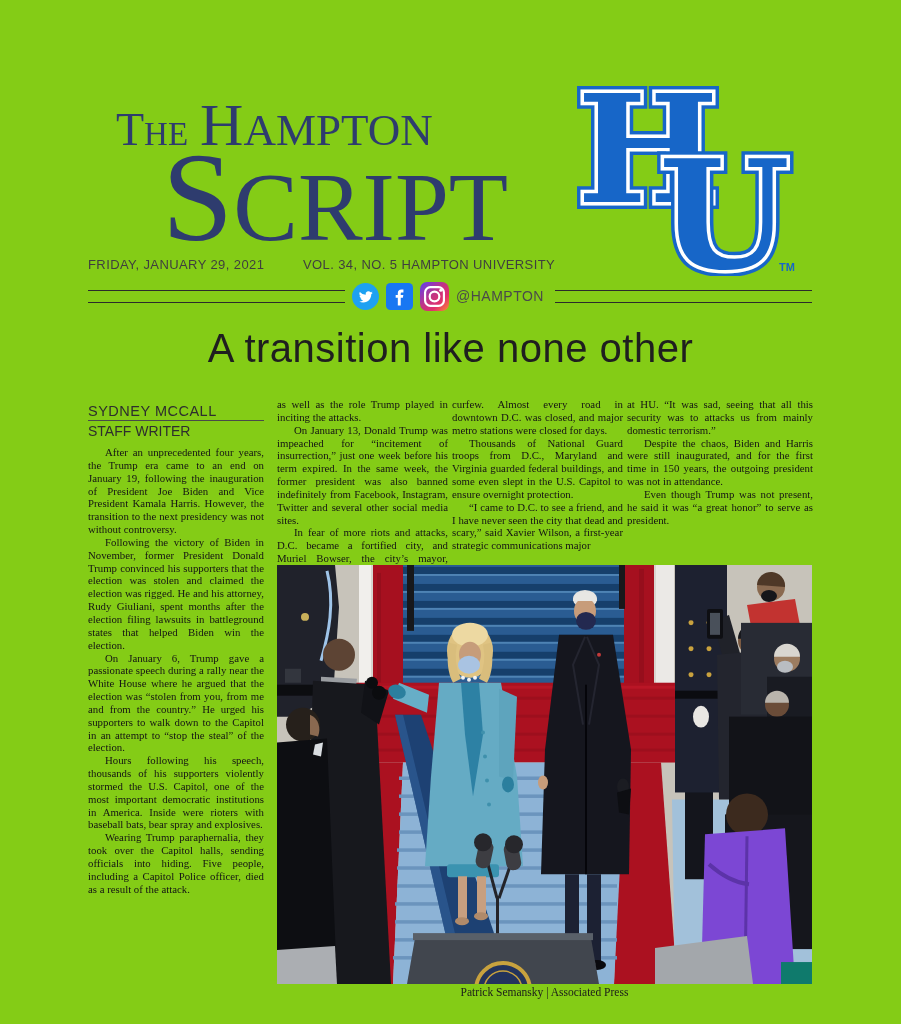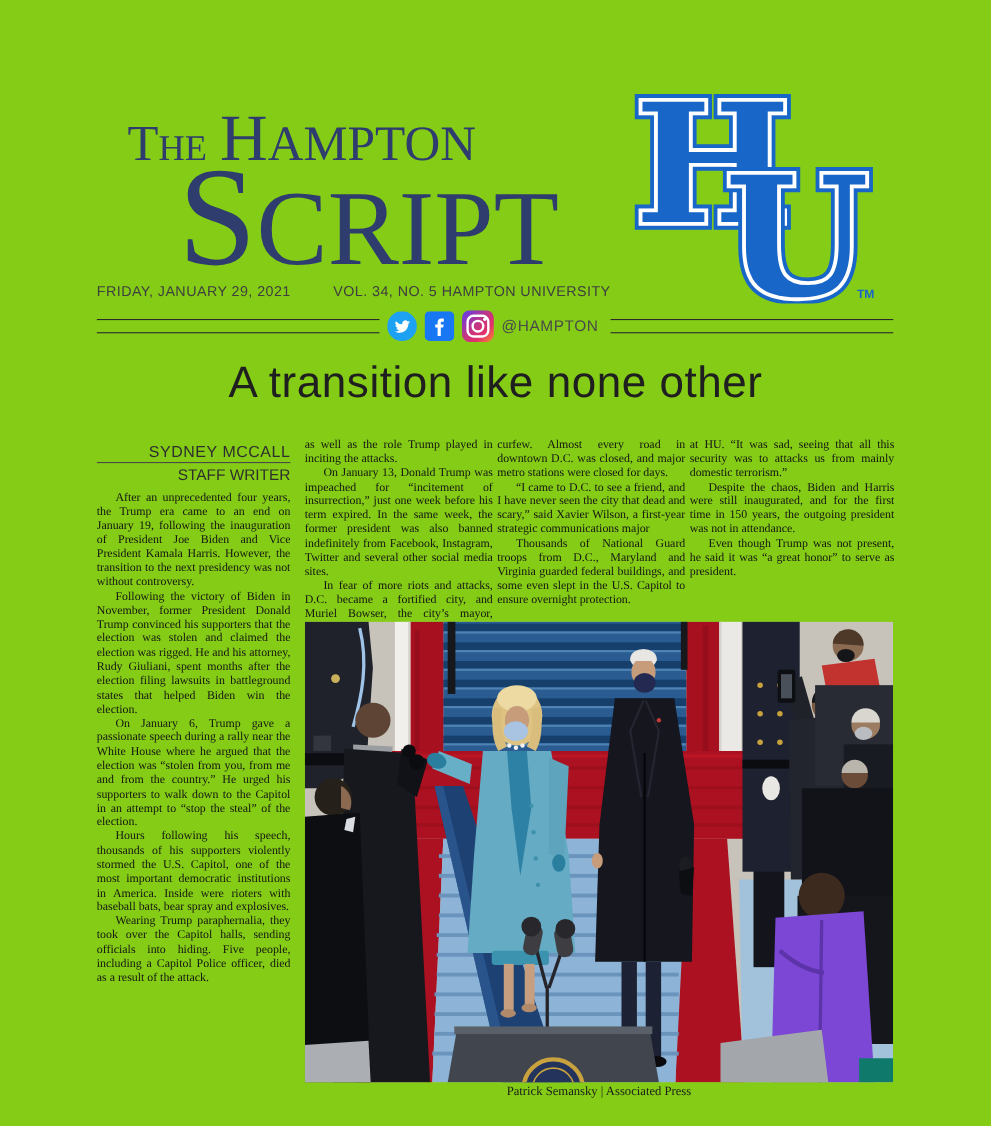--- a/index.html
+++ b/index.html
@@ -29,21 +29,21 @@
          border-bottom:1.7px solid var(--rule_color);}
   .soc-ic{width:27px;height:27px;flex:0 0 auto;}
   .soc-ic.ig{width:29px;height:29px;}
   .handle{font-family:"Liberation Sans",sans-serif;font-size:14px;color:#4a4a4a;
           letter-spacing:.5px;margin-right:4px;}
   
   .headline{position:absolute;top:326px;left:0;width:901px;text-align:center;
             font-family:"Liberation Sans",sans-serif;font-weight:300;font-size:40px;
             color:var(--headline_color);letter-spacing:.5px;}
   
-  .byline{position:absolute;left:88px;top:403px;width:176px;text-align:right;
+  .byline{position:absolute;left:88px;top:403px;width:176px;text-align:left;
           font-family:"Liberation Sans",sans-serif;color:#2e2e2e;}
   .byline-name{display:block;font-size:14.5px;letter-spacing:.5px;
                border-bottom:1.6px solid #4a4a4a;padding-bottom:1px;}
   .byline-role{display:block;font-size:14px;margin-top:2px;}
   
   .col{position:absolute;font-size:10.8px;line-height:1.19;color:var(--body_color);
        text-align:justify;font-family:"Liberation Serif",serif;}
   .col p{margin:0;}
   .col .para{text-indent:17px;}
   .col .noindent{text-indent:0;}
@@ -130,22 +130,22 @@
       <p class="para">Hours following his speech, thousands of his supporters violently stormed the U.S. Capitol, one of the most important democratic institutions in America. Inside were rioters with baseball bats, bear spray and explosives.</p>
       <p class="para">Wearing Trump paraphernalia, they took over the Capitol halls, sending officials into hiding. Five people, including a Capitol Police officer, died as a result of the attack.</p>
     </div>
   <div class="col col2">
       <p class="noindent">as well as the role Trump played in inciting the attacks.</p>
       <p class="para">On January 13, Donald Trump was impeached for “incitement of insurrection,” just one week before his term expired. In the same week, the former president was also banned indefinitely from Facebook, Instagram, Twitter and several other social media sites.</p>
       <p class="para">In fear of more riots and attacks, D.C. became a fortified city, and Muriel Bowser, the city’s mayor, enacted a</p>
     </div>
   <div class="col col3">
       <p class="noindent">curfew. Almost every road in downtown D.C. was closed, and major metro stations were closed for days.</p>
+      <p class="para">Thousands of National Guard troops from D.C., Maryland and Virginia guarded federal buildings, and some even slept in the U.S. Capitol to ensure overnight protection.</p>
       <p class="para">“I came to D.C. to see a friend, and I have never seen the city that dead and scary,” said Xavier Wilson, a first-year strategic communications major</p>
-      <p class="para">Thousands of National Guard troops from D.C., Maryland and Virginia guarded federal buildings, and some even slept in the U.S. Capitol to ensure overnight protection.</p>
     </div>
   <div class="col col4">
       <p class="noindent">at HU. “It was sad, seeing that all this security was to attacks us from mainly domestic terrorism.”</p>
       <p class="para">Despite the chaos, Biden and Harris were still inaugurated, and for the first time in 150 years, the outgoing president was not in attendance.</p>
       <p class="para">Even though Trump was not present, he said it was “a great honor” to serve as president.</p>
     </div>
 
   <div class="photo">
     <svg viewBox="0 0 535 420" preserveAspectRatio="none">
       <rect width="535" height="420" fill="#c7c3ba"></rect>

